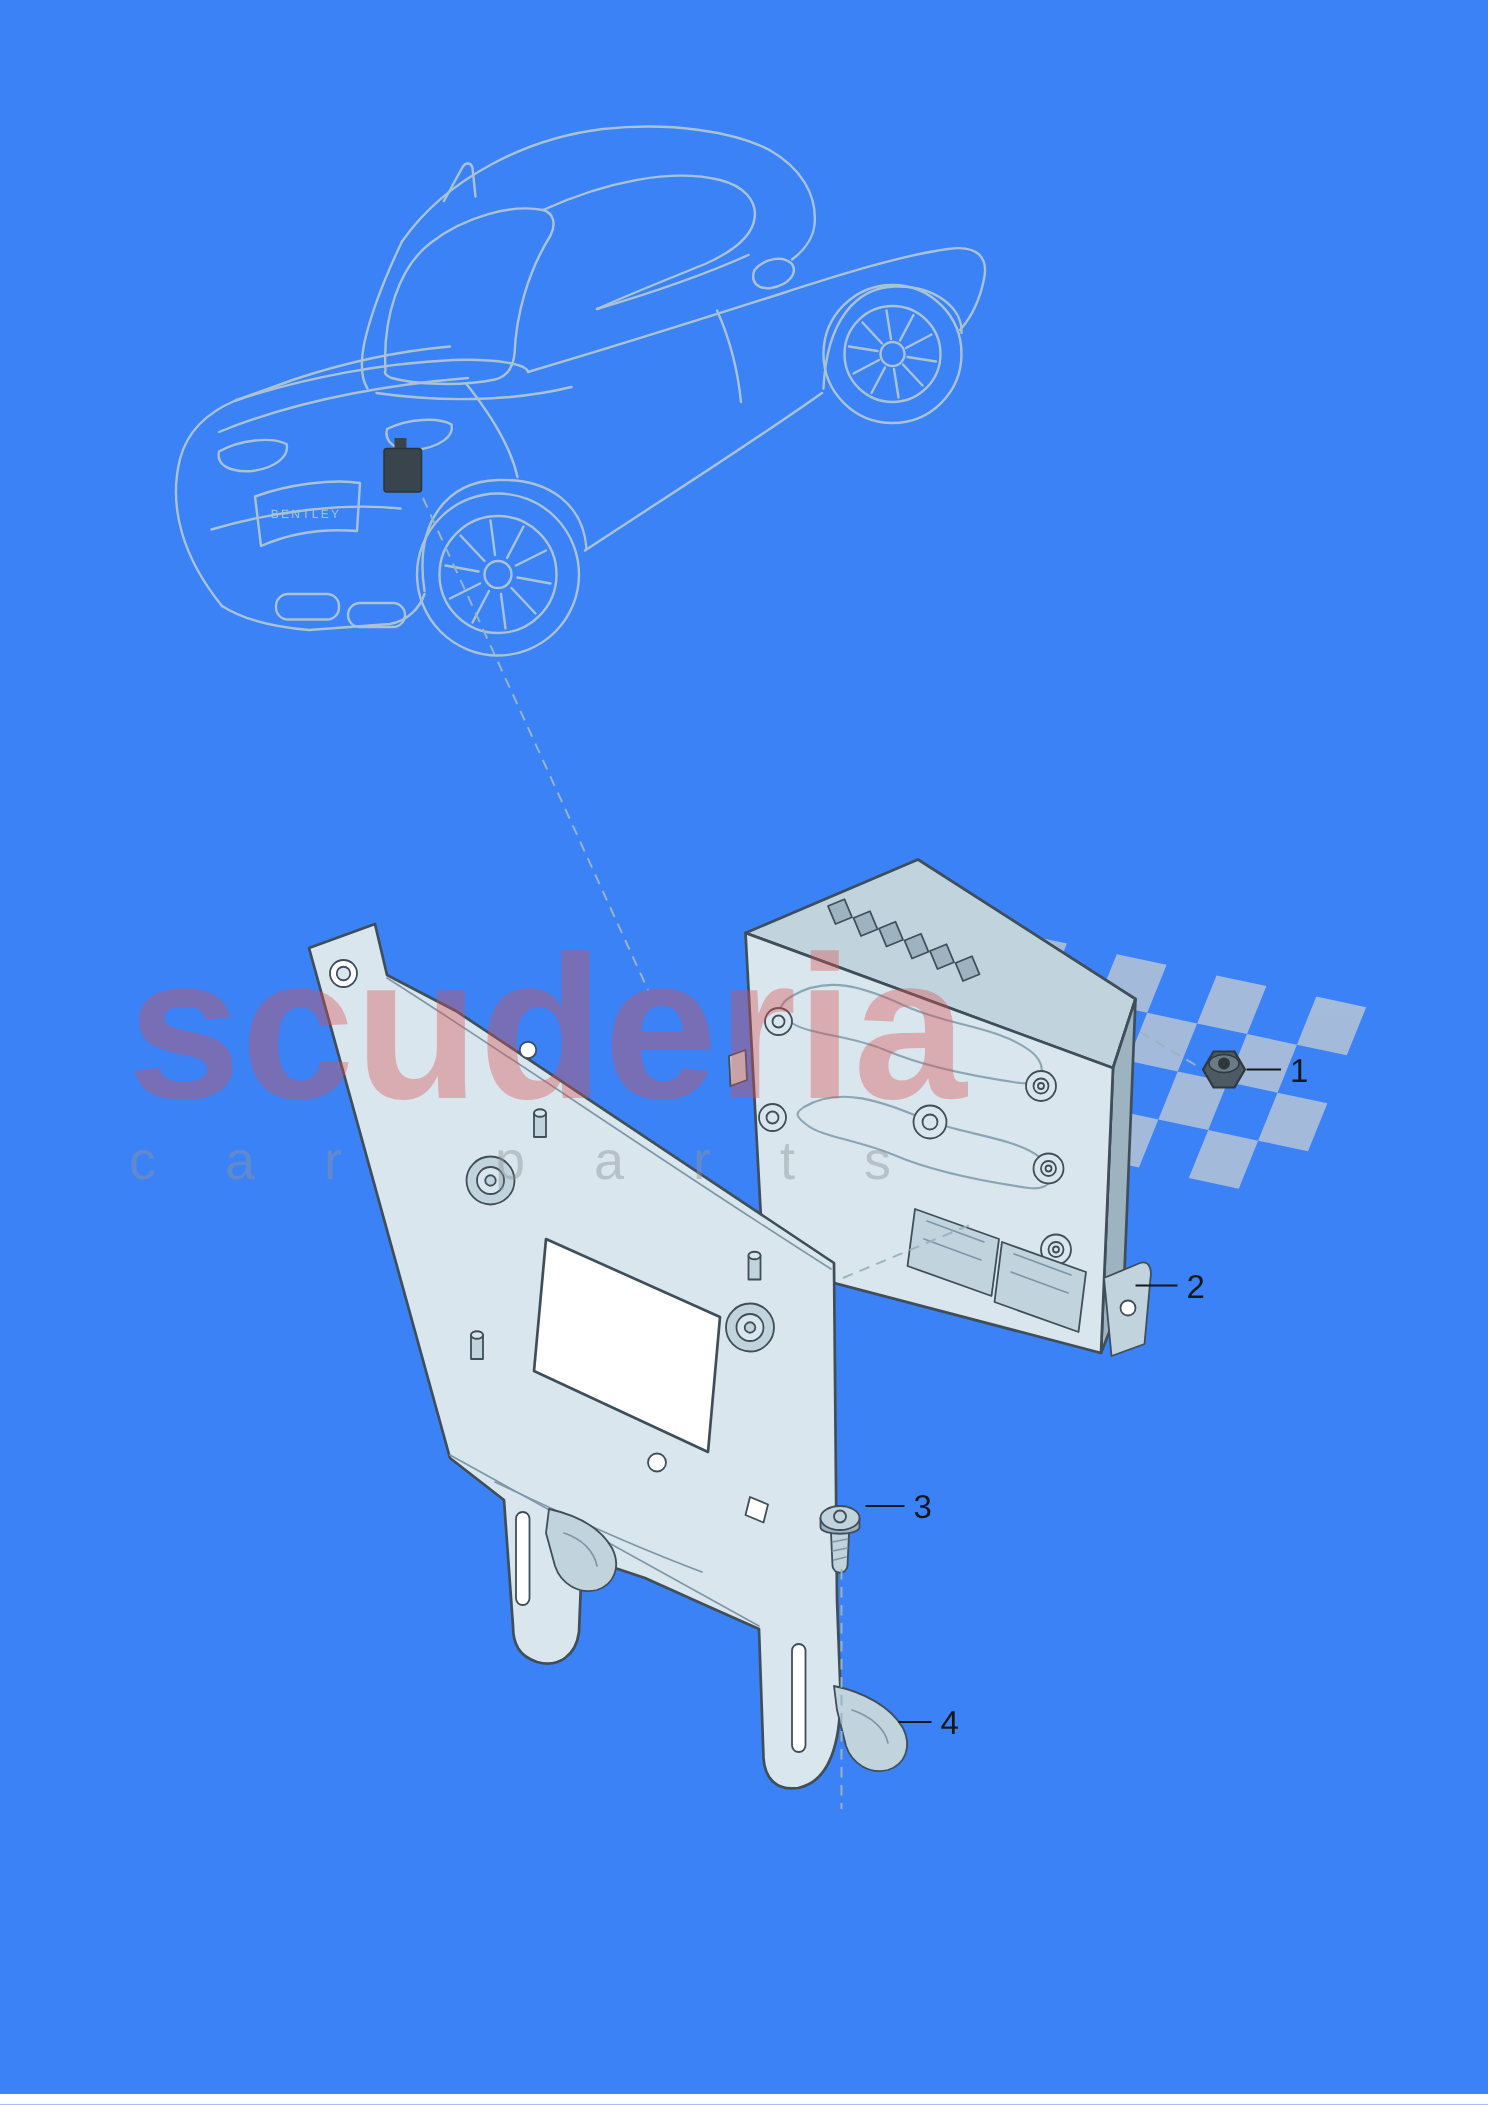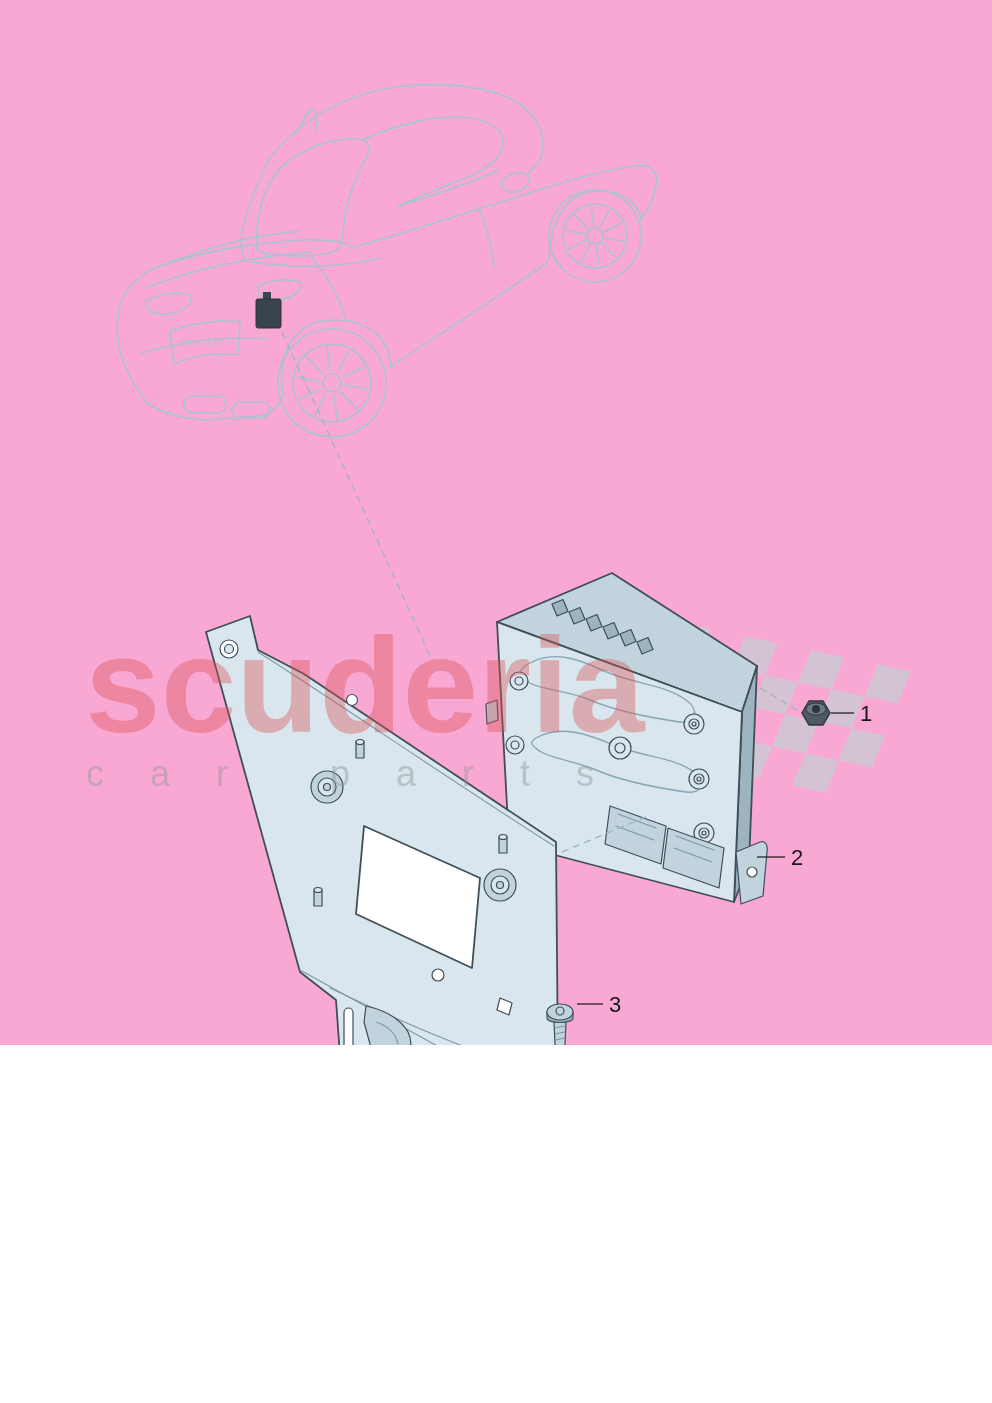--- a/index.html
+++ b/index.html
@@ -1,16 +1,16 @@
 <!DOCTYPE html>
 <html><head>
 <meta charset="utf-8">
 <style>
   html,body{margin:0;padding:0;background:#fff}
-  .stage{position:relative;width:992px;height:1045px;background:#f9a8d4;overflow:hidden;
+  .stage{position:relative;width:992px;height:1396px;background:#3b82f6;overflow:hidden;
          font-family:"Liberation Sans",sans-serif}
   .stage svg{position:absolute;left:0;top:0}
   .car-line{stroke:#a9c3d2;stroke-width:1.6;fill:none;stroke-linecap:round;stroke-linejoin:round}
   .part{stroke:#3f4e59;stroke-width:1.8;stroke-linejoin:round}
   .detail{stroke:#3f4e59;stroke-width:1.2;stroke-linejoin:round}
   .fold{stroke:#7e97a6;stroke-width:1.1;fill:none;stroke-linecap:round}
   .emboss{stroke:#8aa6b4;stroke-width:1.4;fill:none;stroke-linecap:round}
   .dash{stroke:#9ab4c4;stroke-width:1.3;fill:none;stroke-dasharray:7 5}
   .callout-line{stroke:#15181a;stroke-width:1.2}
   .callout-text{font-size:22px;fill:#15181a}

